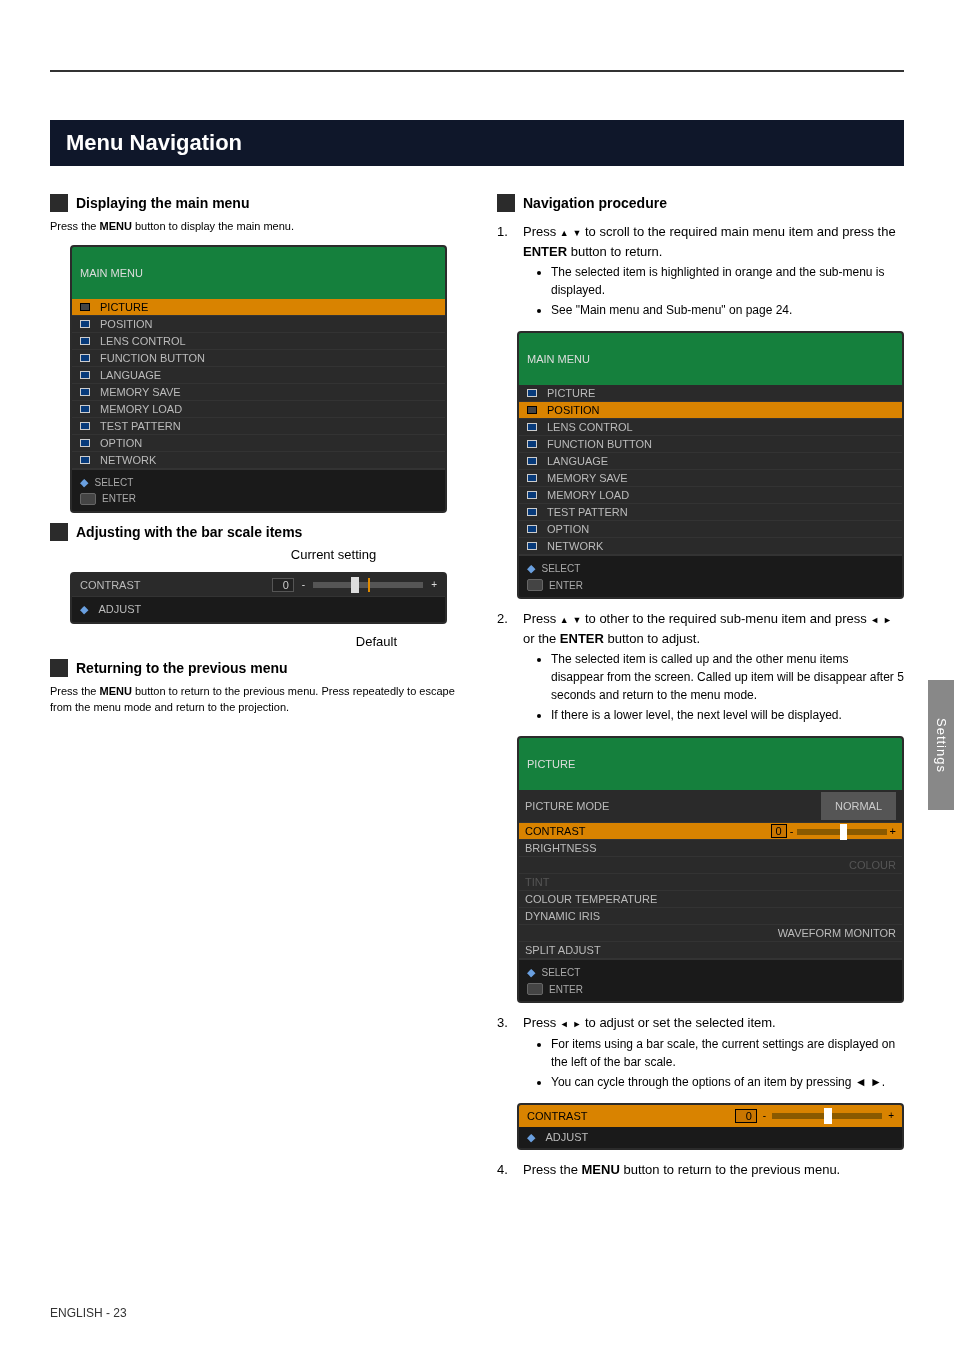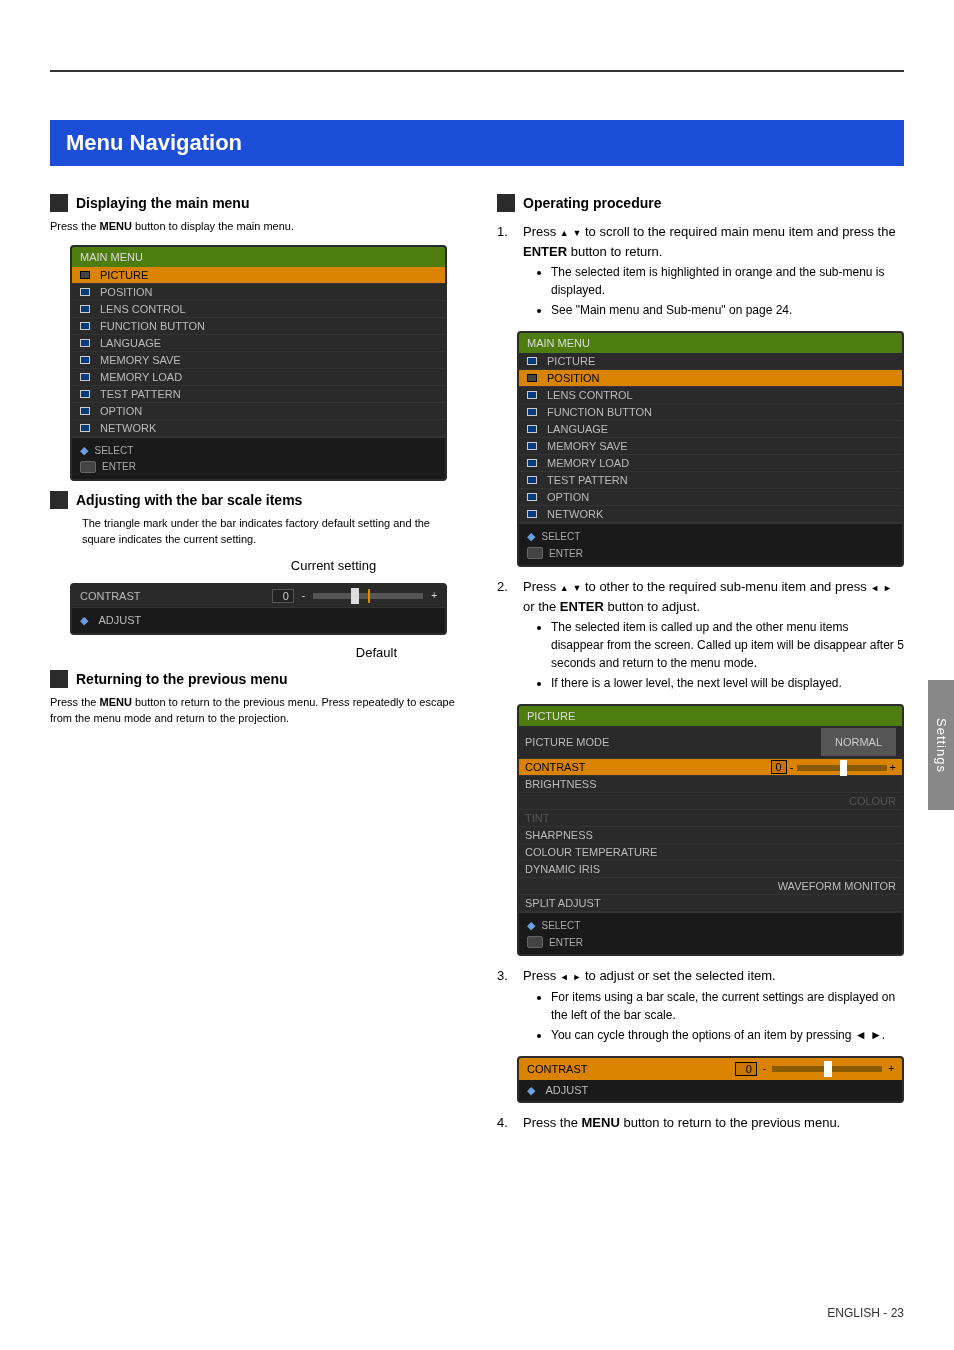--- a/index.html
+++ b/index.html
@@ -8,21 +8,21 @@
     height: 1350px;
     background: #fff;
     font-family: Arial, Helvetica, sans-serif;
     font-size: 13px;
     color: #000;
     position: relative;
     padding: 70px 50px 40px 50px;
   }
   .top-rule { border-top: 2px solid #333; margin-bottom: 20px; }
   .title-bar {
-    background: #1d4ed8;
+    background: #0f172a;
     color: #fff;
     font-size: 22px;
     font-weight: bold;
     padding: 10px 16px;
     margin-bottom: 18px;
     margin-top: 48px;
   }
   .columns { display: flex; gap: 40px; }
   .col { flex: 1; }
   .sect-head { display: flex; align-items: center; font-weight: bold; font-size: 14px; margin: 10px 0 6px 0; }
@@ -34,21 +34,21 @@
   
   .menu-outer {
     border: 2px solid #2b2b2b;
     background: #1f1f1f;
     border-radius: 4px;
     overflow: hidden;
     margin: 10px 0;
     font-size: 11px;
     color: #bbb;
   }
-  .menu-title { background: #4d7c0f; color:#ddd; padding: 4px 8px; font-size: 11px; }
+  .menu-title { background: #15803d; color:#ddd; padding: 20px 8px; font-size: 11px; }
   .menu-row { display:flex; align-items:center; padding: 2px 6px; border-bottom: 1px solid #333; background:#2a2a2a; }
   .menu-row.hilite { background: #d98300; color:#000; }
   .menu-row.dim { color:#555; }
   .menu-icon { width:14px; height:12px; margin-right:8px; display:flex; align-items:center; justify-content:center; }
   .menu-icon .box { width:10px; height:8px; border:1px solid #ccc; background:#073a7a; }
   .menu-icon.hil .box { border-color:#000; background:#444; }
   .menu-foot { padding: 6px 8px; display:flex; flex-direction:column; gap:4px; background:#1a1a1a; border-top:1px solid #333; }
   .foot-line { display:flex; align-items:center; gap:6px; font-size:10px; color:#aaa; }
   .key { width:16px; height:12px; background:#444; border:1px solid #666; border-radius:2px; }
   .arrow-ud { color:#6aa0e0; font-size:11px; }
@@ -78,23 +78,23 @@
     display: flex;
     align-items: center;
     justify-content: center;
     letter-spacing: 1px;
   }
 
   .page-foot {
     position: absolute;
     bottom: 30px;
     left: 50px;
-    right: 50px;
+    right: 34px;
     display: flex;
-    justify-content: flex-end;
+    justify-content: flex-start;
     font-size: 12px;
     color: #333;
   }
   .tri::before { content: "▲"; font-size: 9px; }
   .triD::before { content: "▼"; font-size: 9px; }
   .triL::before { content: "◄"; font-size: 9px; }
   .triR::before { content: "►"; font-size: 9px; }
 
   .step { display:flex; gap:8px; margin-top:10px; font-size:13px; line-height:1.5; }
   .step .n { flex: 0 0 auto; width:18px; }
@@ -198,21 +198,20 @@
             <span class="key"></span>
             <span>ENTER</span>
           </div>
       </div>
     </div>
 
     <div class="sect-head">
       <span class="blk"></span>
       <span>Adjusting with the bar scale items</span>
     </div>
-    <p class="body-text indent">The triangle mark under the bar indicates factory default setting and the square indicates the current setting.</p>
     <div class="callout" style="margin-left:160px">Current setting</div>
 
     <div class="menu-outer" style="margin-left:20px; margin-right:10px;">
       <div class="bar-area">
         <span style="flex:1">CONTRAST</span>
         <span class="valbox">0</span>
         <span class="minus">-</span>
         <div class="bar-track">
           <div class="bar-tick" style="left:55px"></div>
           <div class="bar-knob" style="left:38px"></div>
@@ -232,21 +231,21 @@
     </div>
     <p class="body-text">
       <span>Press the </span><span class="bold">MENU</span><span> button to return to the previous menu. Press repeatedly to escape from the menu mode and return to the projection.</span>
     </p>
   </div>
 
   <div class="col">
 
     <div class="sect-head">
       <span class="blk"></span>
-      <span>Operating procedure</span>
+      <span>Navigation procedure</span>
     </div>
 
     <div class="step">
       <div class="n">1.</div>
       <div>
         <span>Press </span><span class="tri"></span> <span class="triD"></span><span> to scroll to the required main menu item and press the </span><span class="bold">ENTER</span><span> button to return.</span>
         <ul class="bullets" id="s1bul">
             <li>The selected item is highlighted in orange and the sub-menu is displayed.</li>
             <li>See "Main menu and Sub-menu" on page 24.</li>
           </ul>
@@ -354,24 +353,20 @@
           <div class="menu-row" style="justify-content: space-between;">
             <span>BRIGHTNESS</span>
             <span></span>
           </div>
           <div class="menu-row dim" style="justify-content: flex-end;">
             <span>COLOUR</span>
             <span></span>
           </div>
           <div class="menu-row dim" style="justify-content: space-between;">
             <span>TINT</span>
-            <span></span>
-          </div>
-          <div class="menu-row" style="justify-content: space-between;">
-            <span>SHARPNESS</span>
             <span></span>
           </div>
           <div class="menu-row" style="justify-content: flex-start;">
             <span>COLOUR TEMPERATURE</span>
             <span></span>
           </div>
           <div class="menu-row" style="justify-content: space-between;">
             <span>DYNAMIC IRIS</span>
             <span></span>
           </div>

